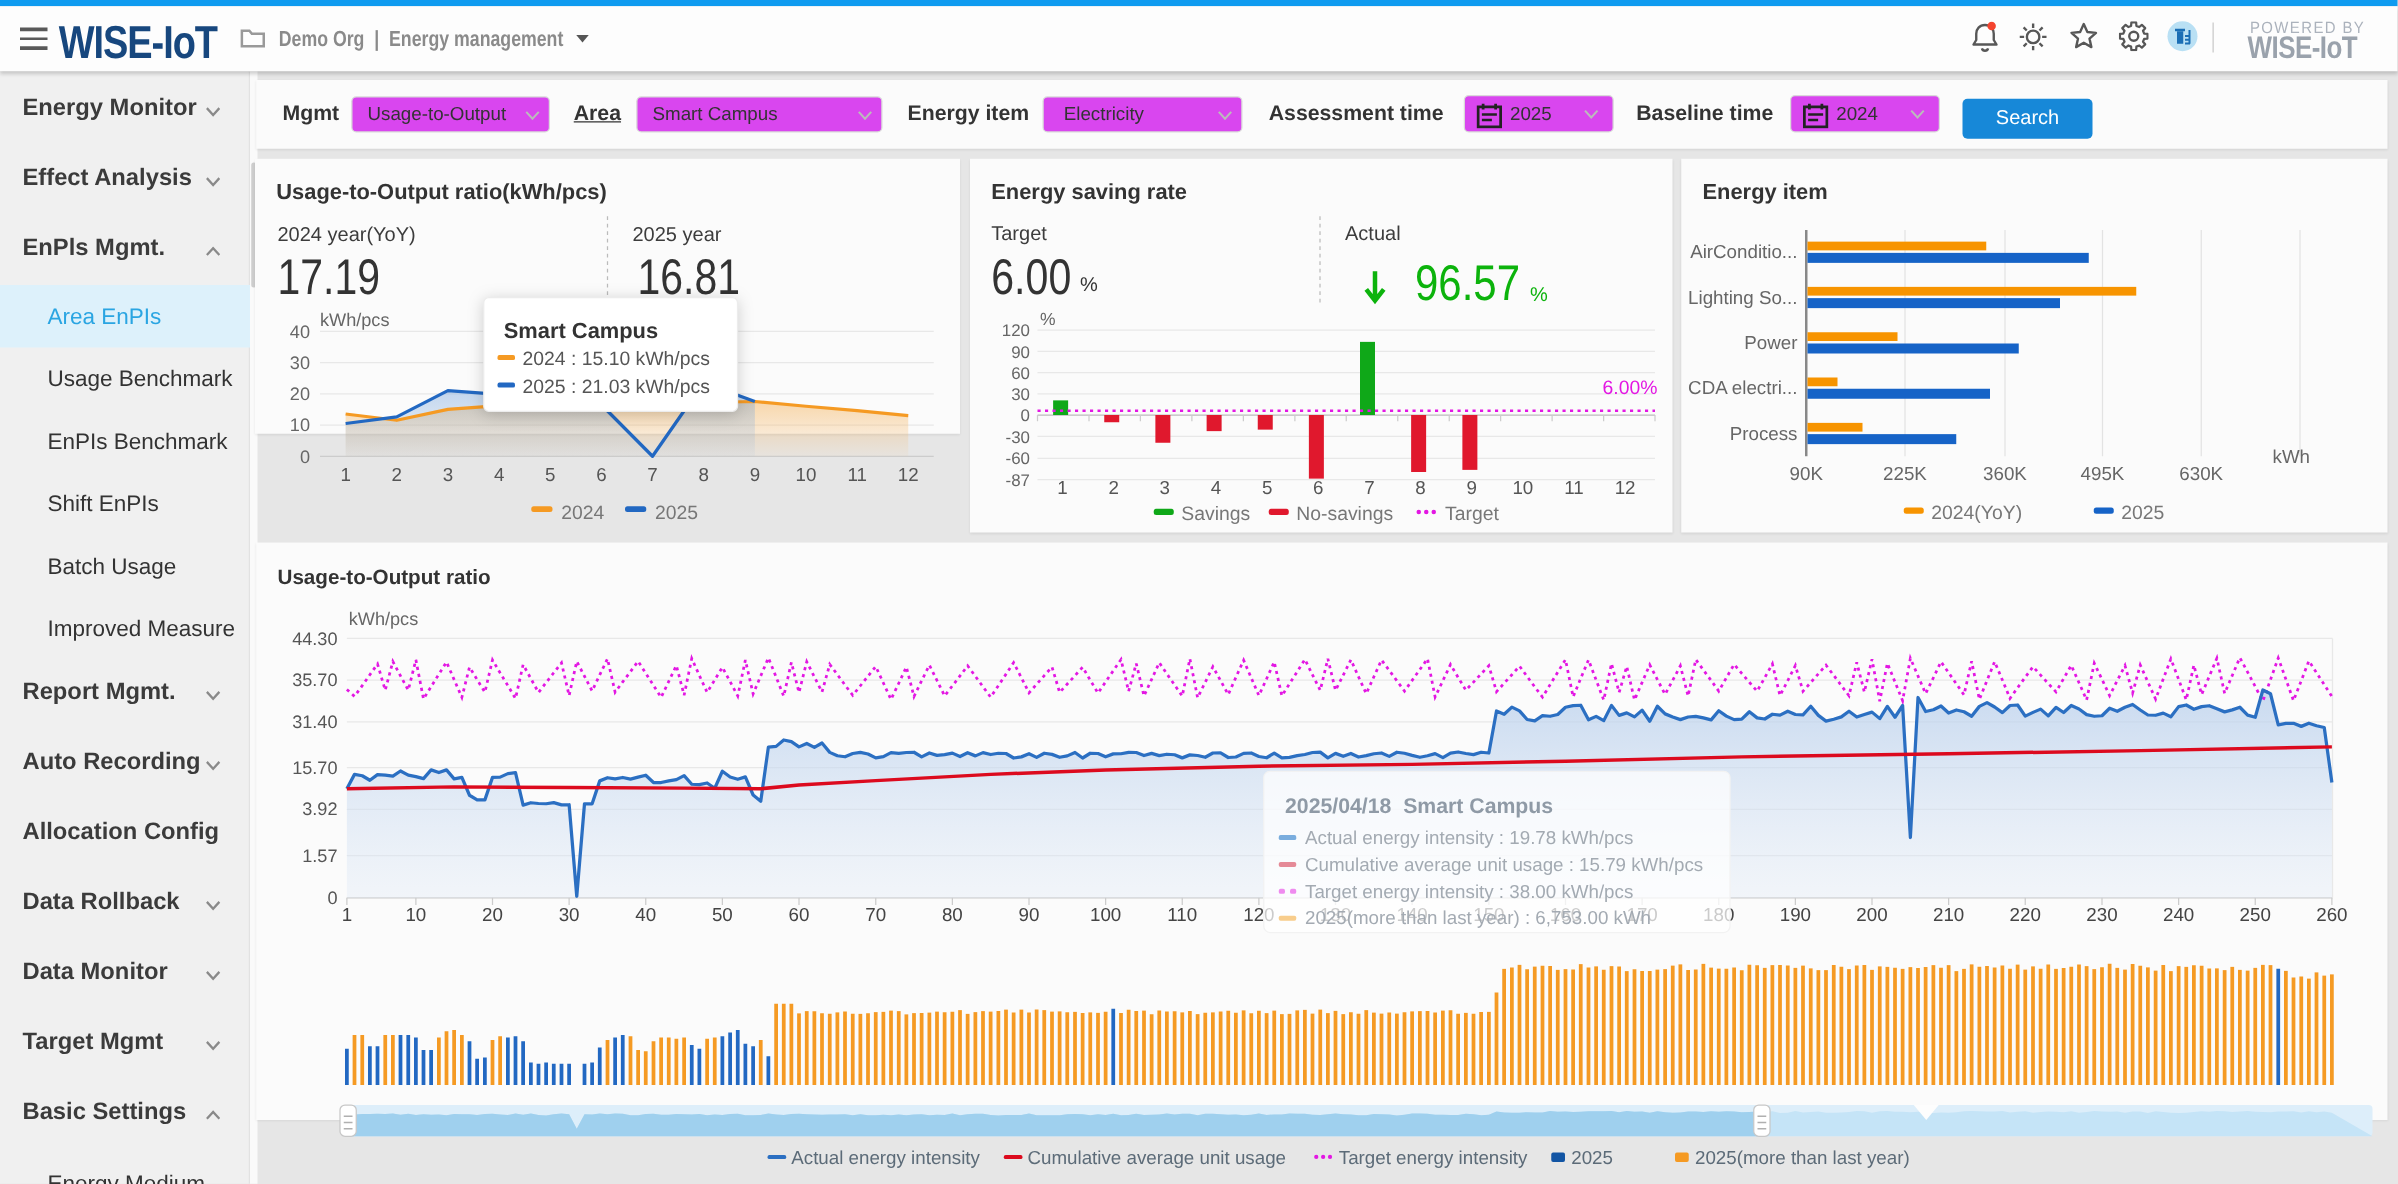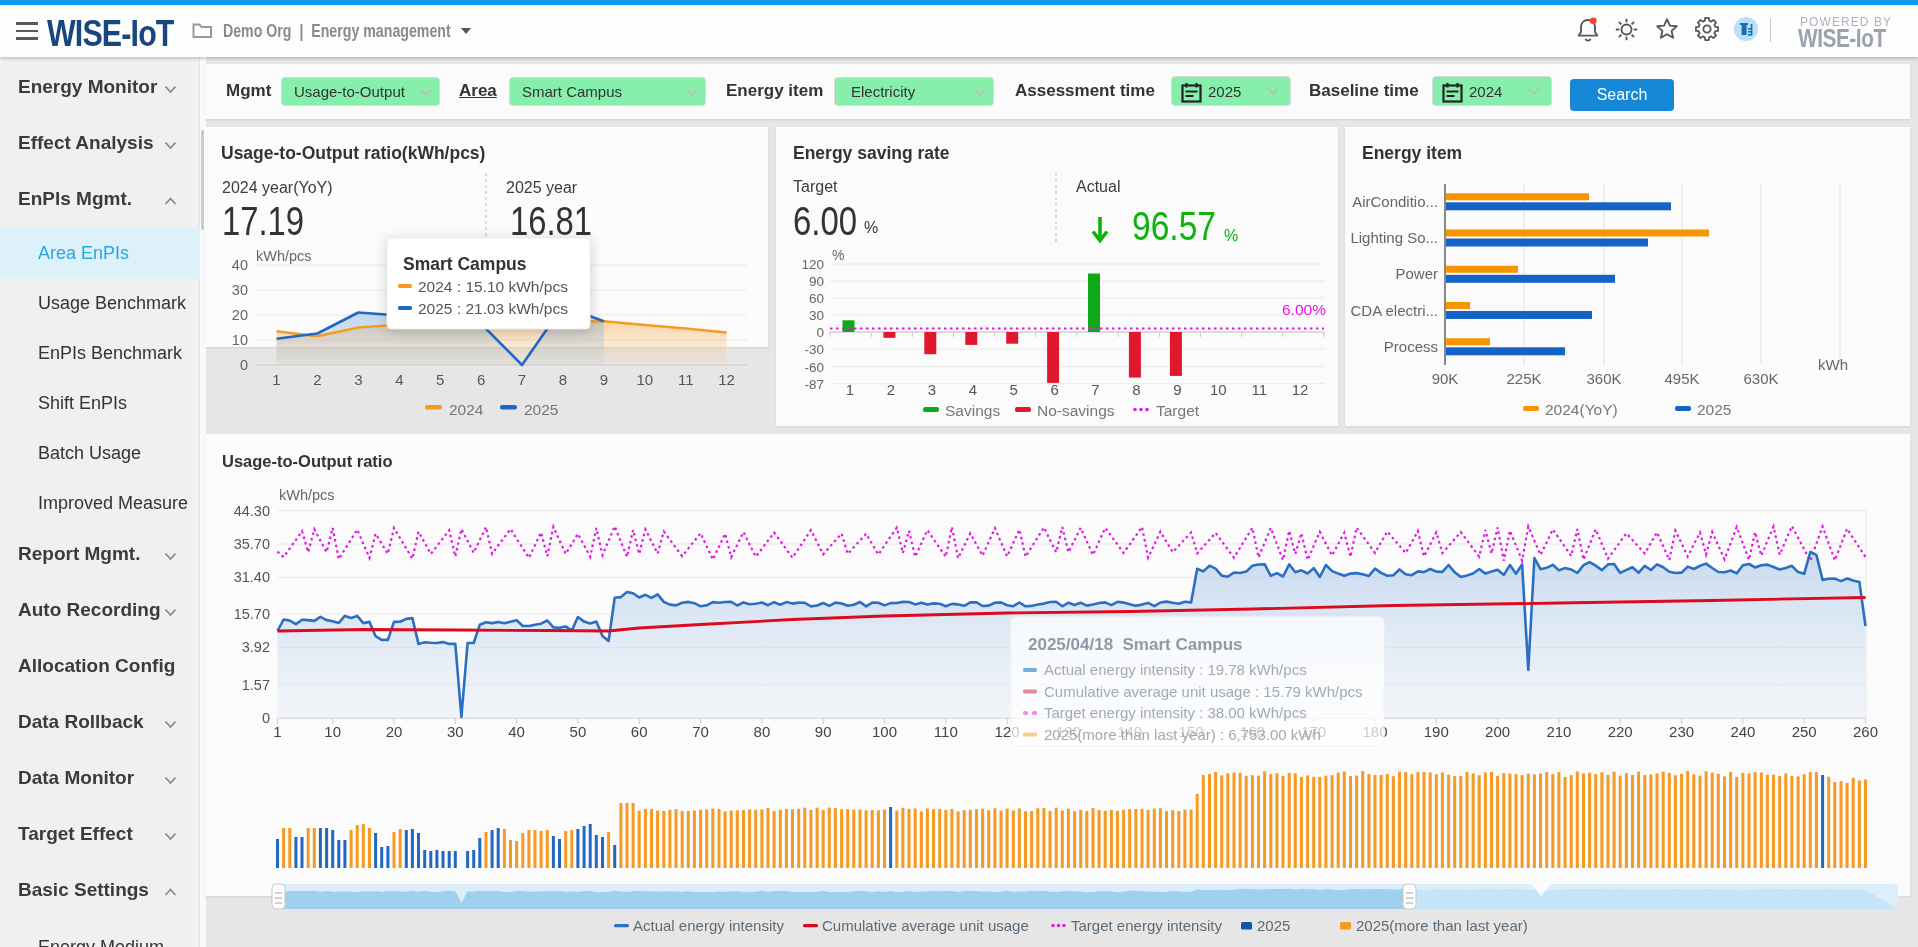--- a/index.html
+++ b/index.html
@@ -1,20 +1,20 @@
 <!DOCTYPE html>
 <html><head><meta charset="utf-8"><title>WISE-IoT</title>
 <style>
 *{margin:0;padding:0;box-sizing:border-box;}
 html,body{width:1918px;height:947px;overflow:hidden;background:#e6e6e6;
  font-family:"Liberation Sans",sans-serif;}
 .abs{position:absolute;}
 .nw{white-space:nowrap;}
 .card{position:absolute;background:#fbfbfb;box-shadow:0 1px 2px rgba(0,0,0,0.08);}
-.sel{position:absolute;background:#86efac;border:1px solid #d9d9d9;border-radius:4px;
+.sel{position:absolute;background:#d946ef;border:1px solid #d9d9d9;border-radius:4px;
  font-size:15px;color:#333;display:flex;align-items:center;padding-left:12px;}
 .lbl{position:absolute;font-size:17px;font-weight:bold;color:#333;white-space:nowrap;}
 </style></head>
 <body>
 <div class="abs" style="left:0;top:0;width:1918px;height:5px;background:#0f9bf0;"></div>
 <div class="abs" style="left:0;top:5px;width:1918px;height:52px;background:#fdfdfd;
  box-shadow:0 2px 3px rgba(0,0,0,0.18);z-index:5;"></div>
 
 <div class="abs" style="left:16px;top:22px;width:22px;height:2.6px;background:#595959;z-index:6;"></div>
 <div class="abs" style="left:16px;top:29.5px;width:22px;height:2.6px;background:#595959;z-index:6;"></div>
@@ -94,21 +94,21 @@
   </svg>
 <div class="abs nw" style="left:18px;top:655px;font-size:19px;font-weight:bold;color:#3b3b3b;">Allocation Config</div>
 <div class="abs nw" style="left:18px;top:711px;font-size:19px;font-weight:bold;color:#3b3b3b;">Data Rollback</div>
 <svg class="abs" style="left:164px;top:720px;" width="13" height="9" viewBox="0 0 13 9">
     <polyline points="1.5,1.5 6.5,7 11.5,1.5" fill="none" stroke="#8a8a8a" stroke-width="1.8"></polyline>
   </svg>
 <div class="abs nw" style="left:18px;top:767px;font-size:19px;font-weight:bold;color:#3b3b3b;">Data Monitor</div>
 <svg class="abs" style="left:164px;top:776px;" width="13" height="9" viewBox="0 0 13 9">
     <polyline points="1.5,1.5 6.5,7 11.5,1.5" fill="none" stroke="#8a8a8a" stroke-width="1.8"></polyline>
   </svg>
-<div class="abs nw" style="left:18px;top:823px;font-size:19px;font-weight:bold;color:#3b3b3b;">Target Effect</div>
+<div class="abs nw" style="left:18px;top:823px;font-size:19px;font-weight:bold;color:#3b3b3b;">Target Mgmt</div>
 <svg class="abs" style="left:164px;top:832px;" width="13" height="9" viewBox="0 0 13 9">
     <polyline points="1.5,1.5 6.5,7 11.5,1.5" fill="none" stroke="#8a8a8a" stroke-width="1.8"></polyline>
   </svg>
 <div class="abs nw" style="left:18px;top:879px;font-size:19px;font-weight:bold;color:#3b3b3b;">Basic Settings</div>
 <svg class="abs" style="left:164px;top:888px;" width="13" height="9" viewBox="0 0 13 9">
     <polyline points="1.5,7 6.5,1.5 11.5,7" fill="none" stroke="#8a8a8a" stroke-width="1.8"></polyline>
   </svg>
 <div class="abs nw" style="left:38px;top:243px;font-size:18px;color:#2aa5e2;">Area EnPIs</div>
 <div class="abs nw" style="left:38px;top:293px;font-size:18px;color:#333;">Usage Benchmark</div>
 <div class="abs nw" style="left:38px;top:343px;font-size:18px;color:#333;">EnPIs Benchmark</div>

